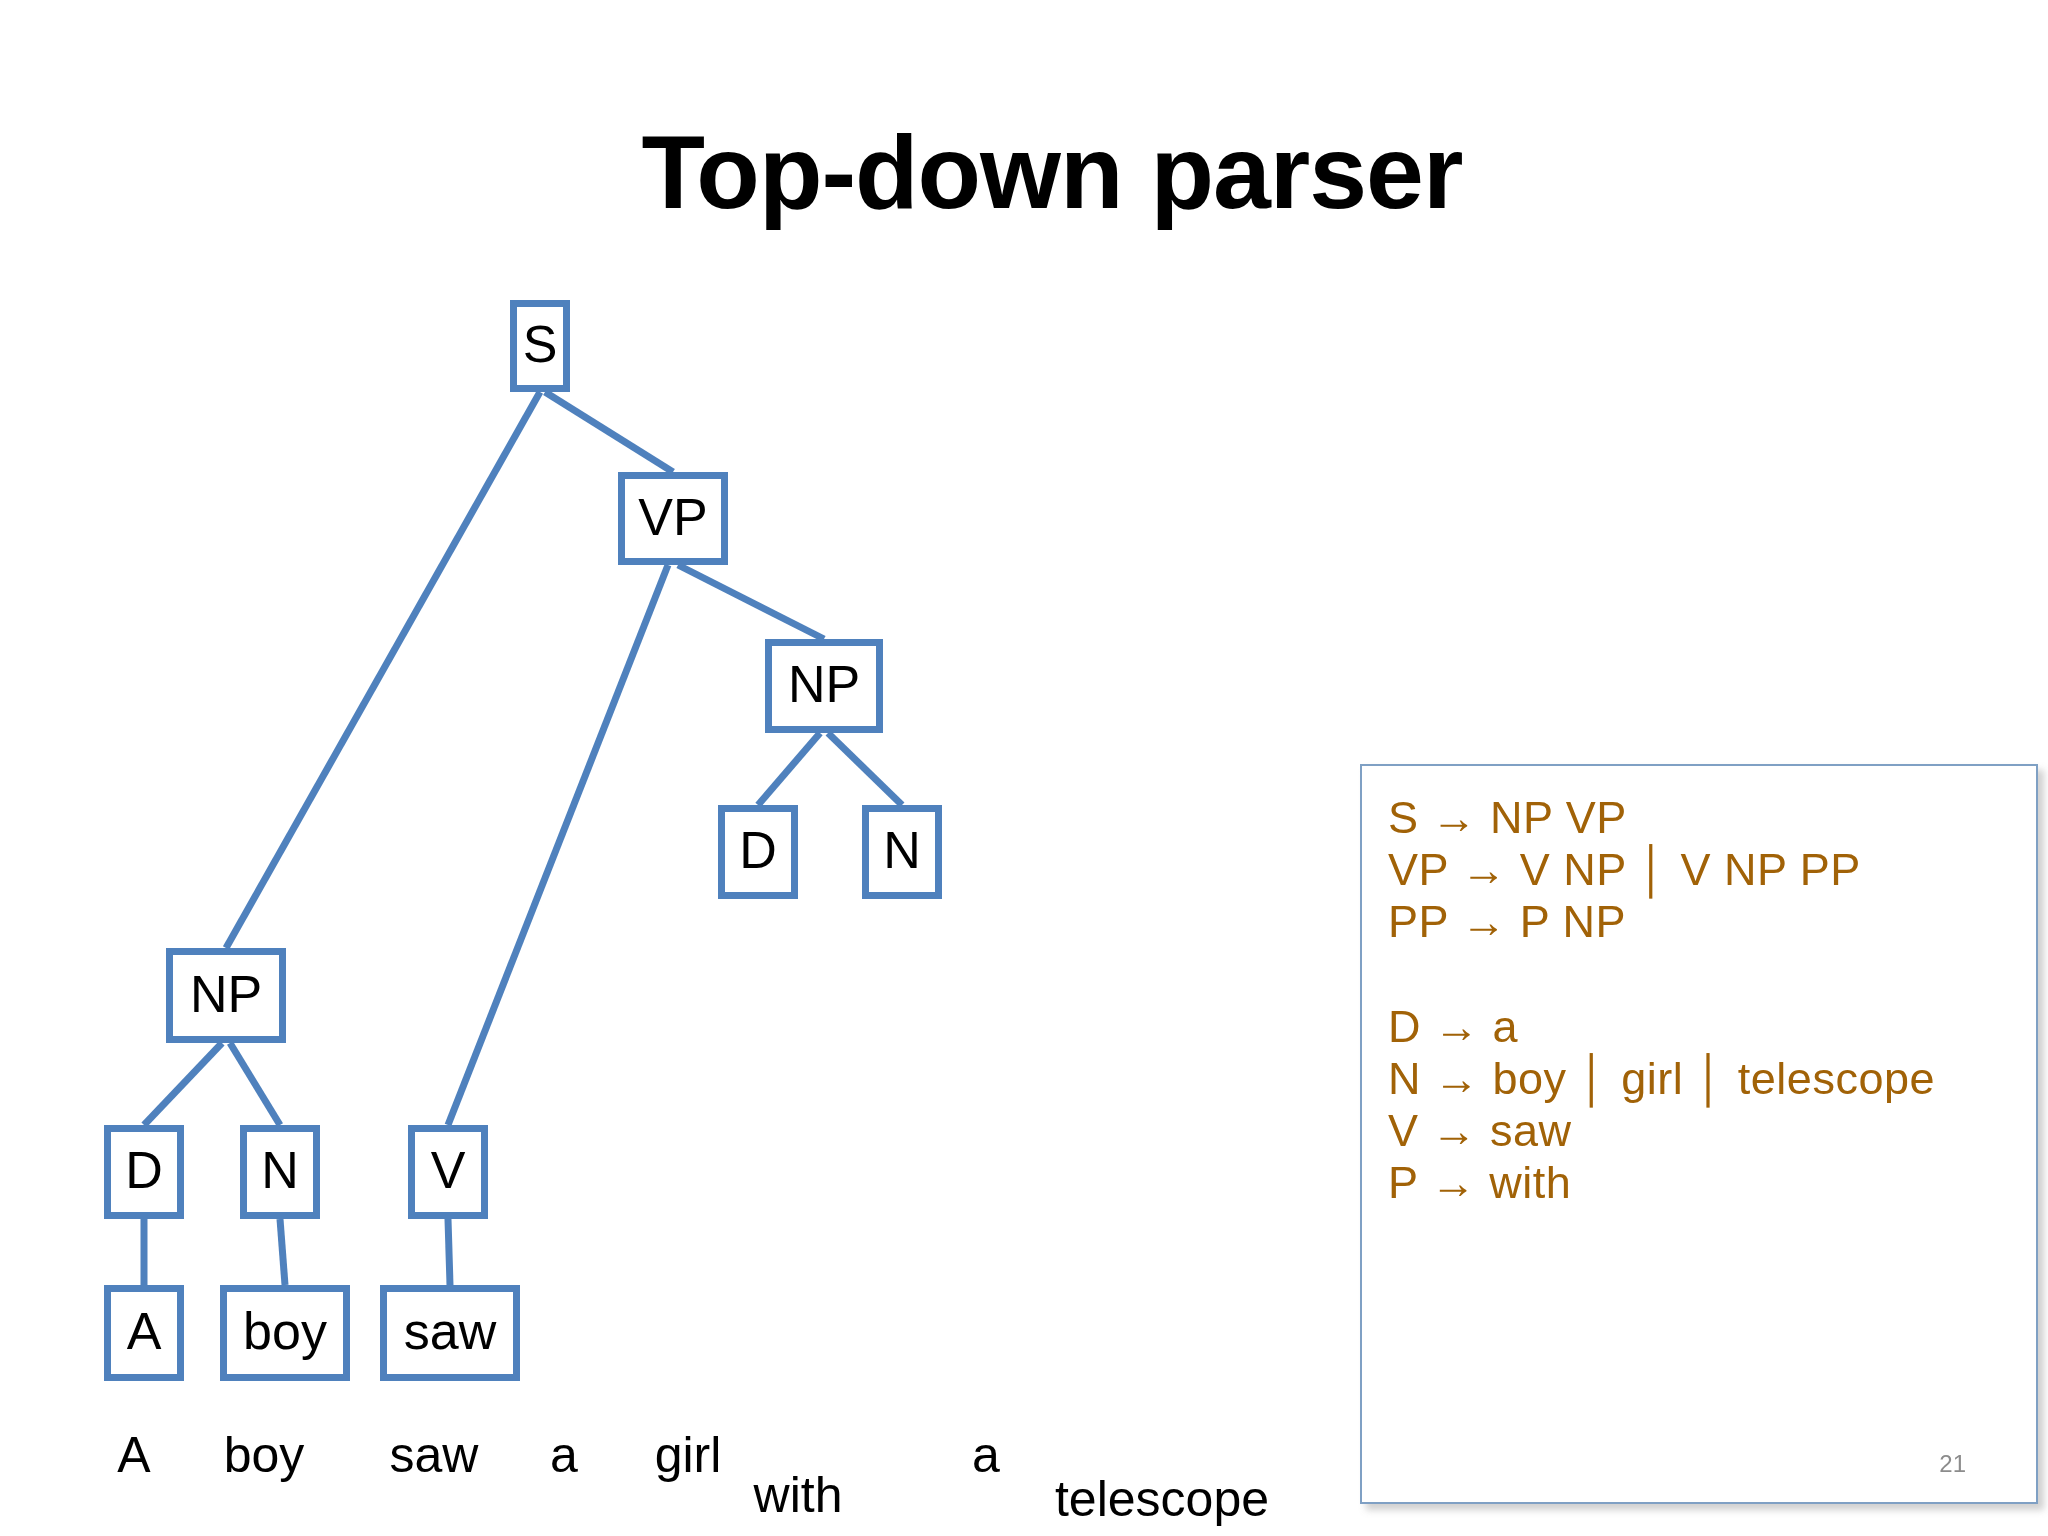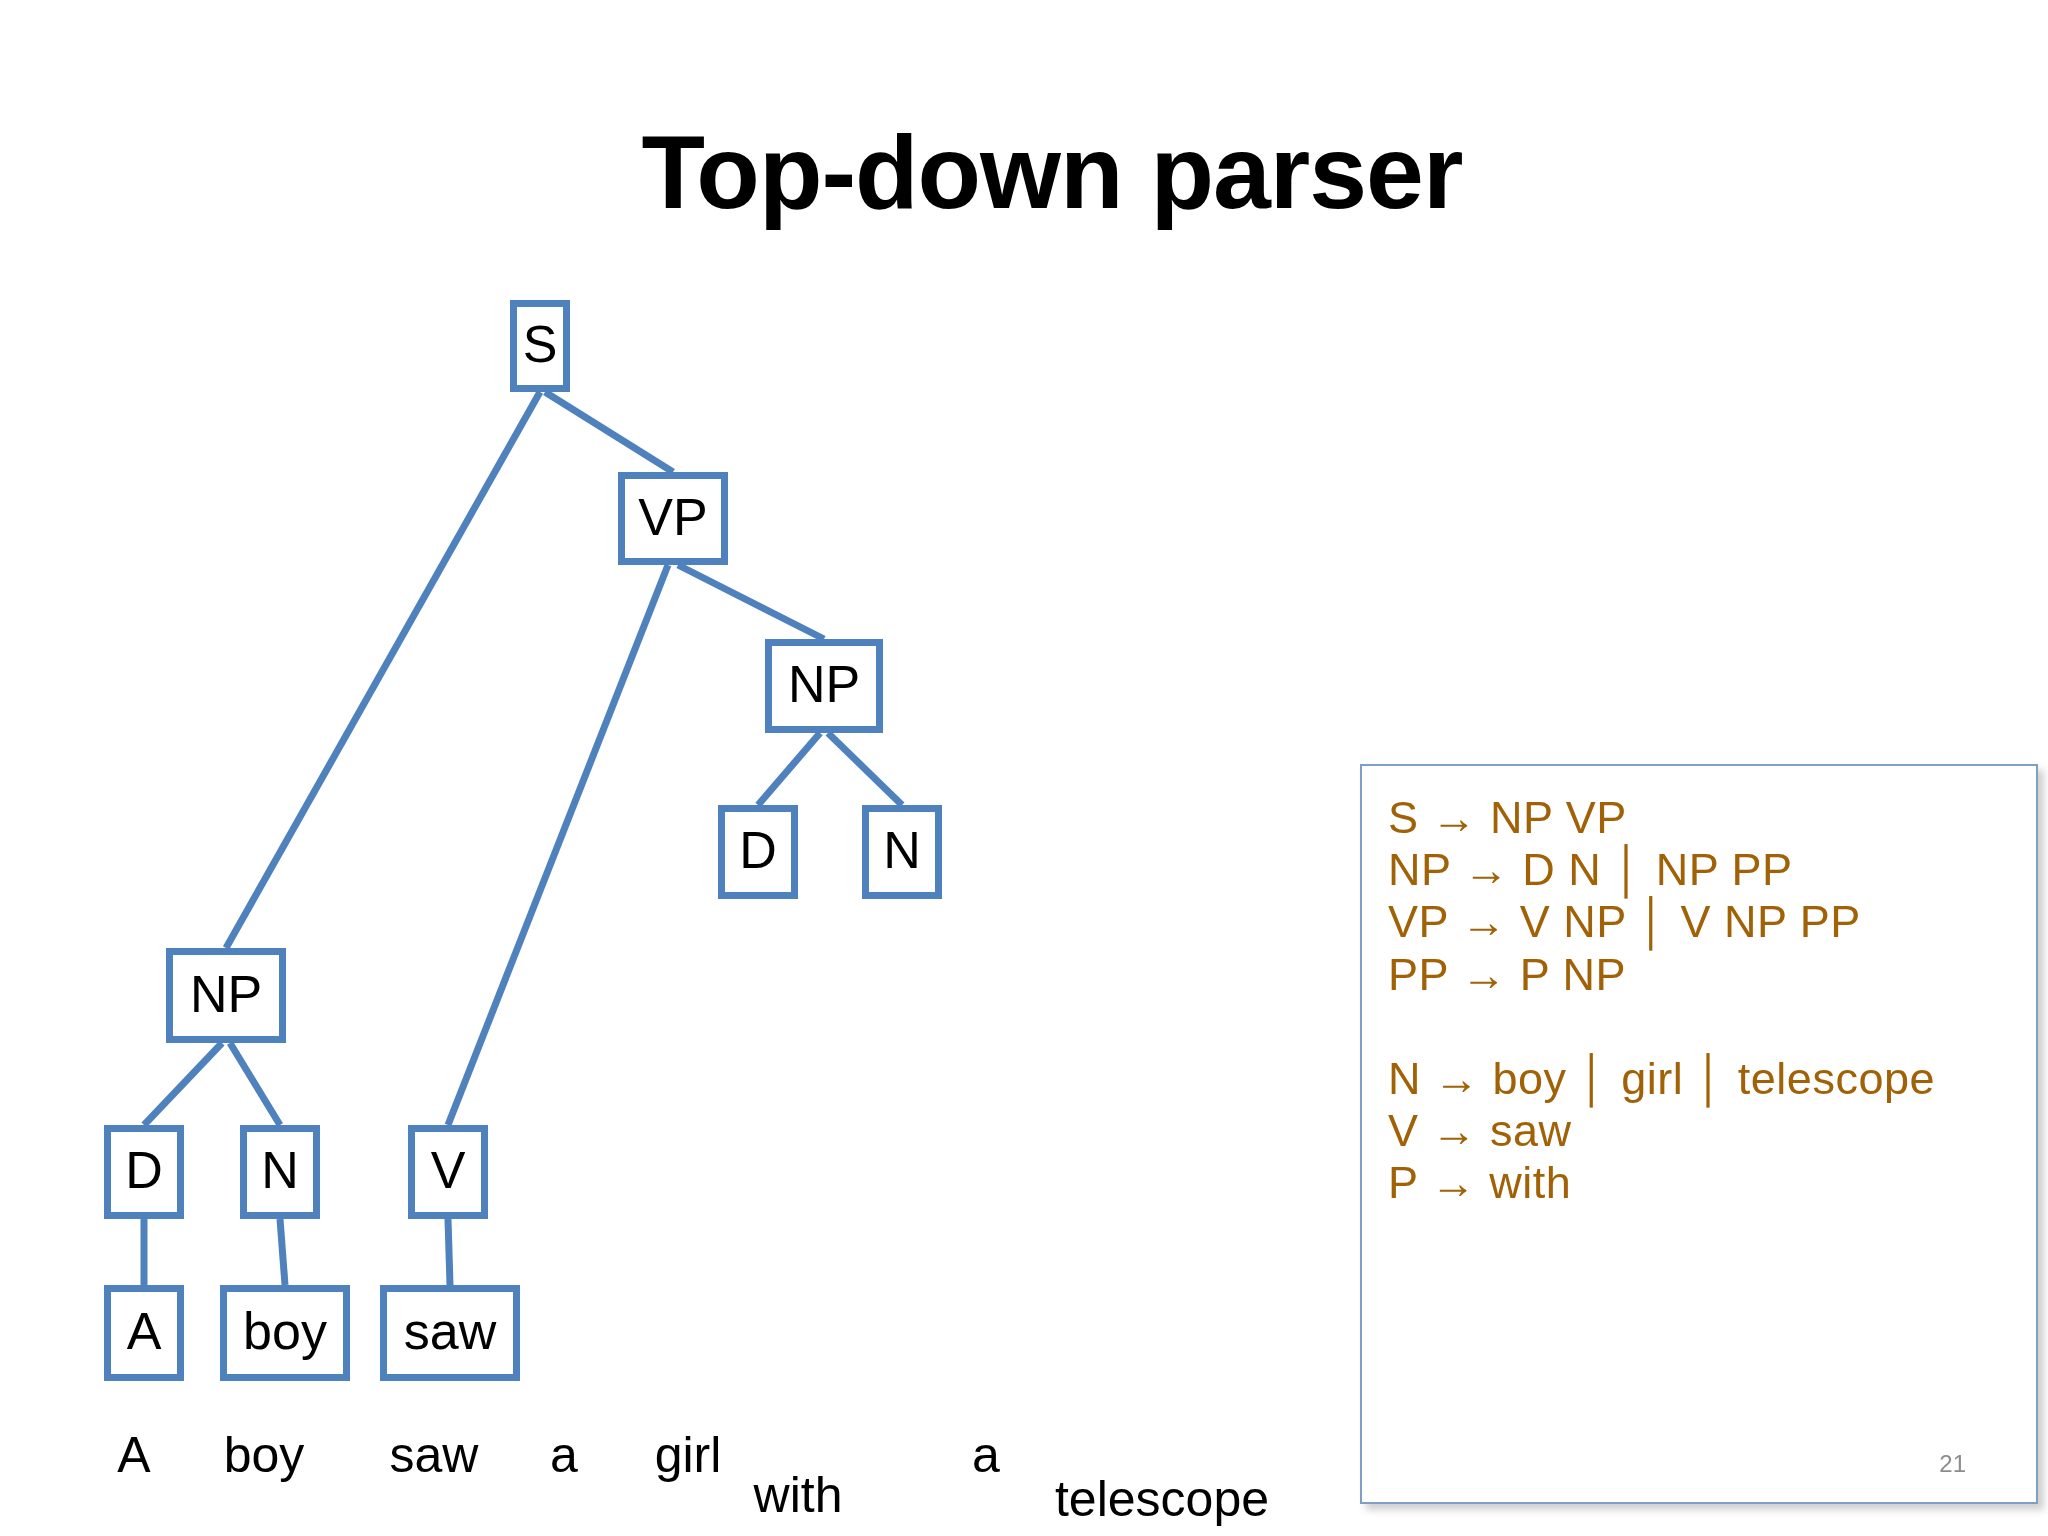--- a/index.html
+++ b/index.html
@@ -183,22 +183,22 @@
     <span class="sentence-word" style="left: 468px;">a</span>
     <span class="sentence-word" style="left: 592px;">girl</span>
     <span class="sentence-word" style="left: 702px; margin-top: 40px;">with</span>
     <span class="sentence-word" style="left: 890px;">a</span>
     <span class="sentence-word" style="left: 1066px; margin-top: 44px;">telescope</span>
   </div>
 
 <div id="grammar-box">
   <div id="grammar-lines">
       <div class="grammar-line">S → NP  VP</div>
-      <div class="grammar-line">NP → D  N │ NP  PP</div>
       <div class="grammar-line">VP → V  NP │ V  NP  PP</div>
       <div class="grammar-line">PP → P  NP</div>
       <div class="grammar-line spacer"></div>
+      <div class="grammar-line">D → a</div>
       <div class="grammar-line">N → boy │ girl │ telescope</div>
       <div class="grammar-line">V → saw</div>
       <div class="grammar-line">P → with</div>
     </div>
   <div id="page-number">21</div>
 </div>
 
 </body></html>

